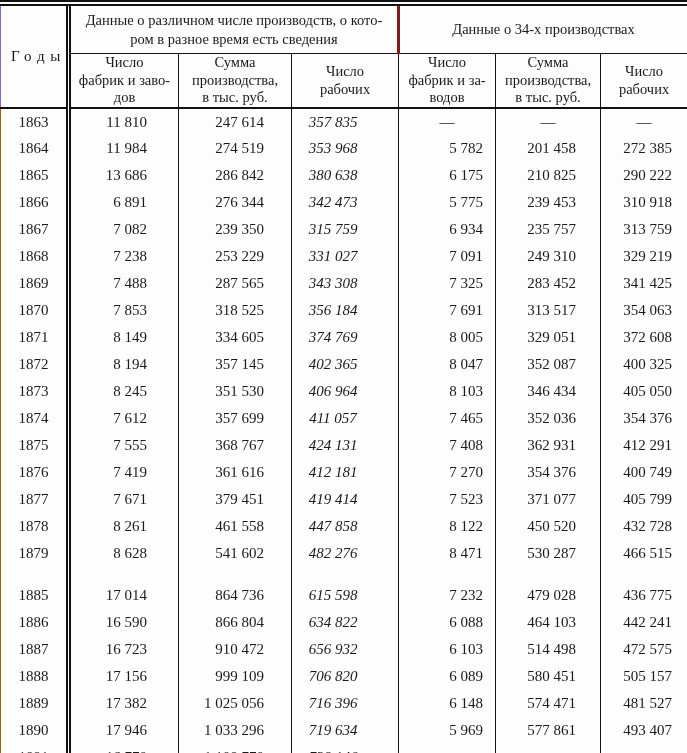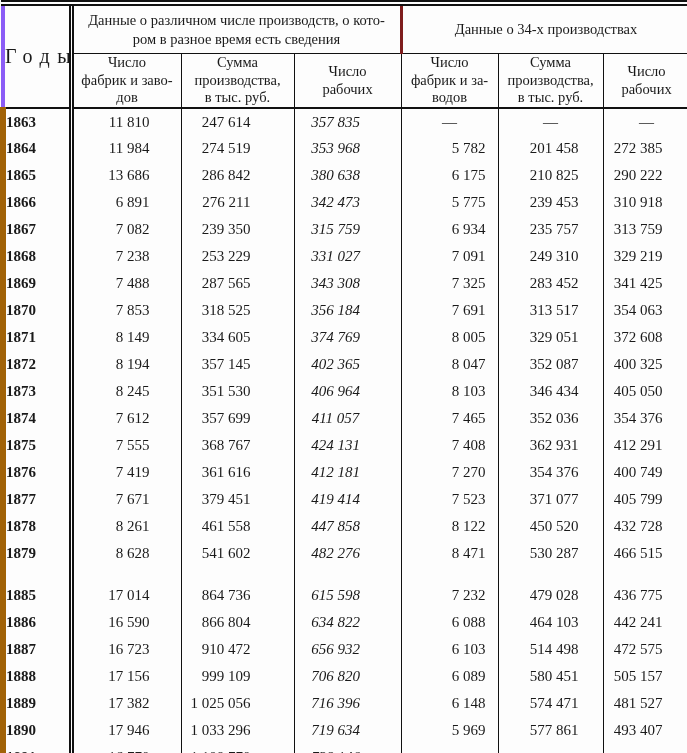--- a/index.html
+++ b/index.html
@@ -24,26 +24,26 @@
     border-bottom: 2px solid #222;
   }
   table.stats th, table.stats td {
     margin: 0;
     padding: 0;
     vertical-align: middle;
     font-weight: normal;
   }
   
   th.year-head {
-    border-left: 4px solid #8b5cf6;
+    border-left: 1px solid #8b5cf6;
     border-right: 5px double #111;
     border-bottom: 2px solid #111;
     text-align: right;
     letter-spacing: 0.38em;
-    font-size: 20px;
+    font-size: 15px;
     padding-left: 0.38em; 
   }
   th.group-head {
     height: 47px;
     border-right: 3px solid #7f1d1d;
     border-bottom: 1px solid #111;
     text-align: center;
     font-size: 14.5px;
     line-height: 1.25;
     white-space: pre-line;
@@ -59,31 +59,30 @@
     white-space: pre-line;
   }
   
   tbody tr[data-name="table-row"] { height: 27px; }
   tbody tr[data-name="spacer-row"] { height: 15px; }
   tbody td {
     font-size: 15px;
     border-right: 1px solid #111;
   }
   tbody td.c0 {
-    text-align: left;
-    border-left: 6px solid #a16207;
+    text-align: center;
+    border-left: 1px solid #a16207;
     border-right: 5px double #111;
-    font-weight: bold;
   }
   tbody td.c1 { text-align: right; padding-right: 31px; }
-  tbody td.c2 { text-align: right; padding-right: 43px; }
+  tbody td.c2 { text-align: right; padding-right: 27px; }
   tbody td.c3 { text-align: center; padding-right: 24px; font-style: italic; }
   tbody td.c4 { text-align: right; padding-right: 12px; }
   tbody td.c5 { text-align: right; padding-right: 24px; }
-  tbody td.c6 { text-align: right; padding-right: 27px; }
+  tbody td.c6 { text-align: right; padding-right: 15px; }
   tbody td.dash { text-align: center; padding-right: 0; }
 </style>
 </head>
 <body>
 
 <div class="page" data-name="document-page">
   <table class="stats" data-name="statistics-table">
     <colgroup>
       <col style="width:68px">
       <col style="width:110px">
@@ -143,21 +142,21 @@
           <td class="c1" data-name="value-cell">13 686</td>
           <td class="c2" data-name="value-cell">286 842</td>
           <td class="c3" data-name="value-cell">380 638</td>
           <td class="c4" data-name="value-cell">6 175</td>
           <td class="c5" data-name="value-cell">210 825</td>
           <td class="c6" data-name="value-cell">290 222</td>
         </tr>
         <tr data-name="table-row">
           <td class="c0" data-name="year-cell">1866</td>
           <td class="c1" data-name="value-cell">6 891</td>
-          <td class="c2" data-name="value-cell">276 211</td>
+          <td class="c2" data-name="value-cell">276 344</td>
           <td class="c3" data-name="value-cell">342 473</td>
           <td class="c4" data-name="value-cell">5 775</td>
           <td class="c5" data-name="value-cell">239 453</td>
           <td class="c6" data-name="value-cell">310 918</td>
         </tr>
         <tr data-name="table-row">
           <td class="c0" data-name="year-cell">1867</td>
           <td class="c1" data-name="value-cell">7 082</td>
           <td class="c2" data-name="value-cell">239 350</td>
           <td class="c3" data-name="value-cell">315 759</td>

